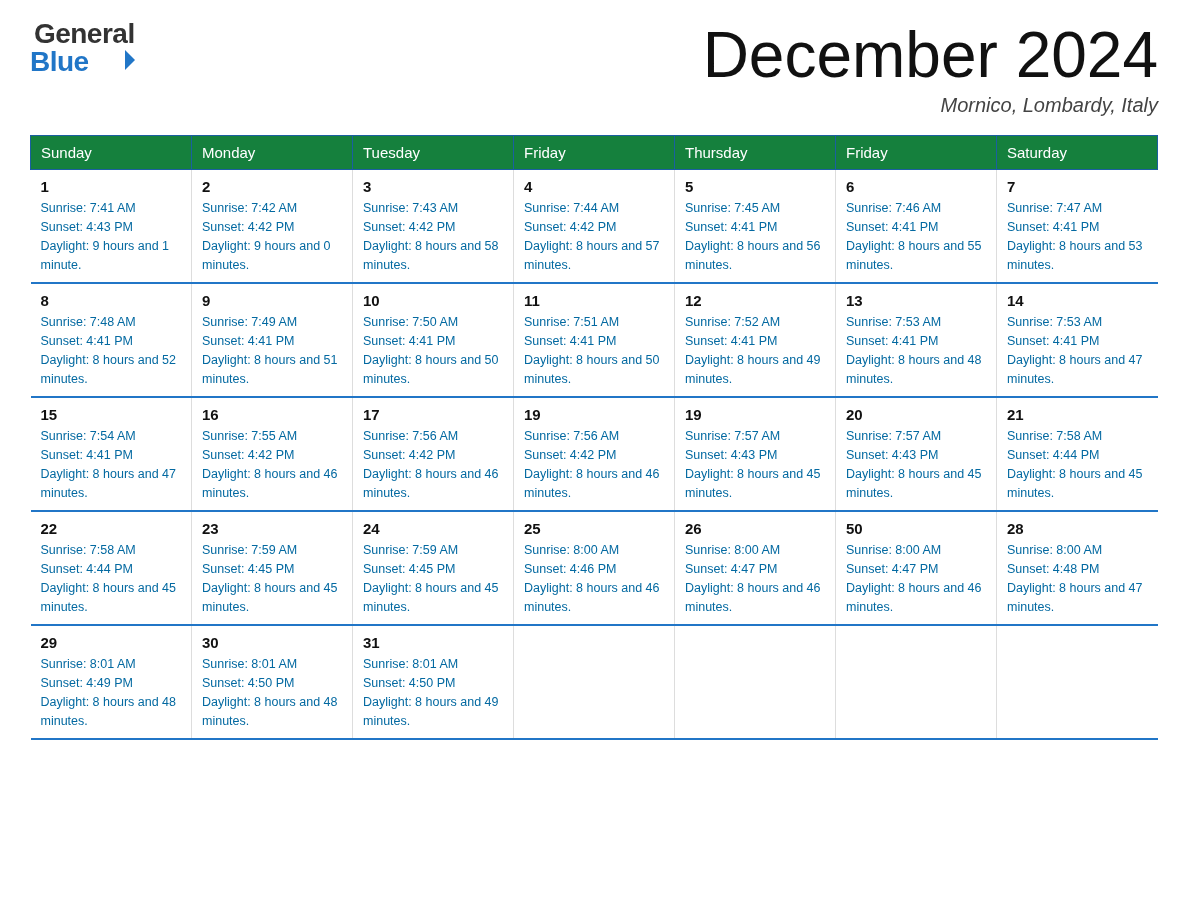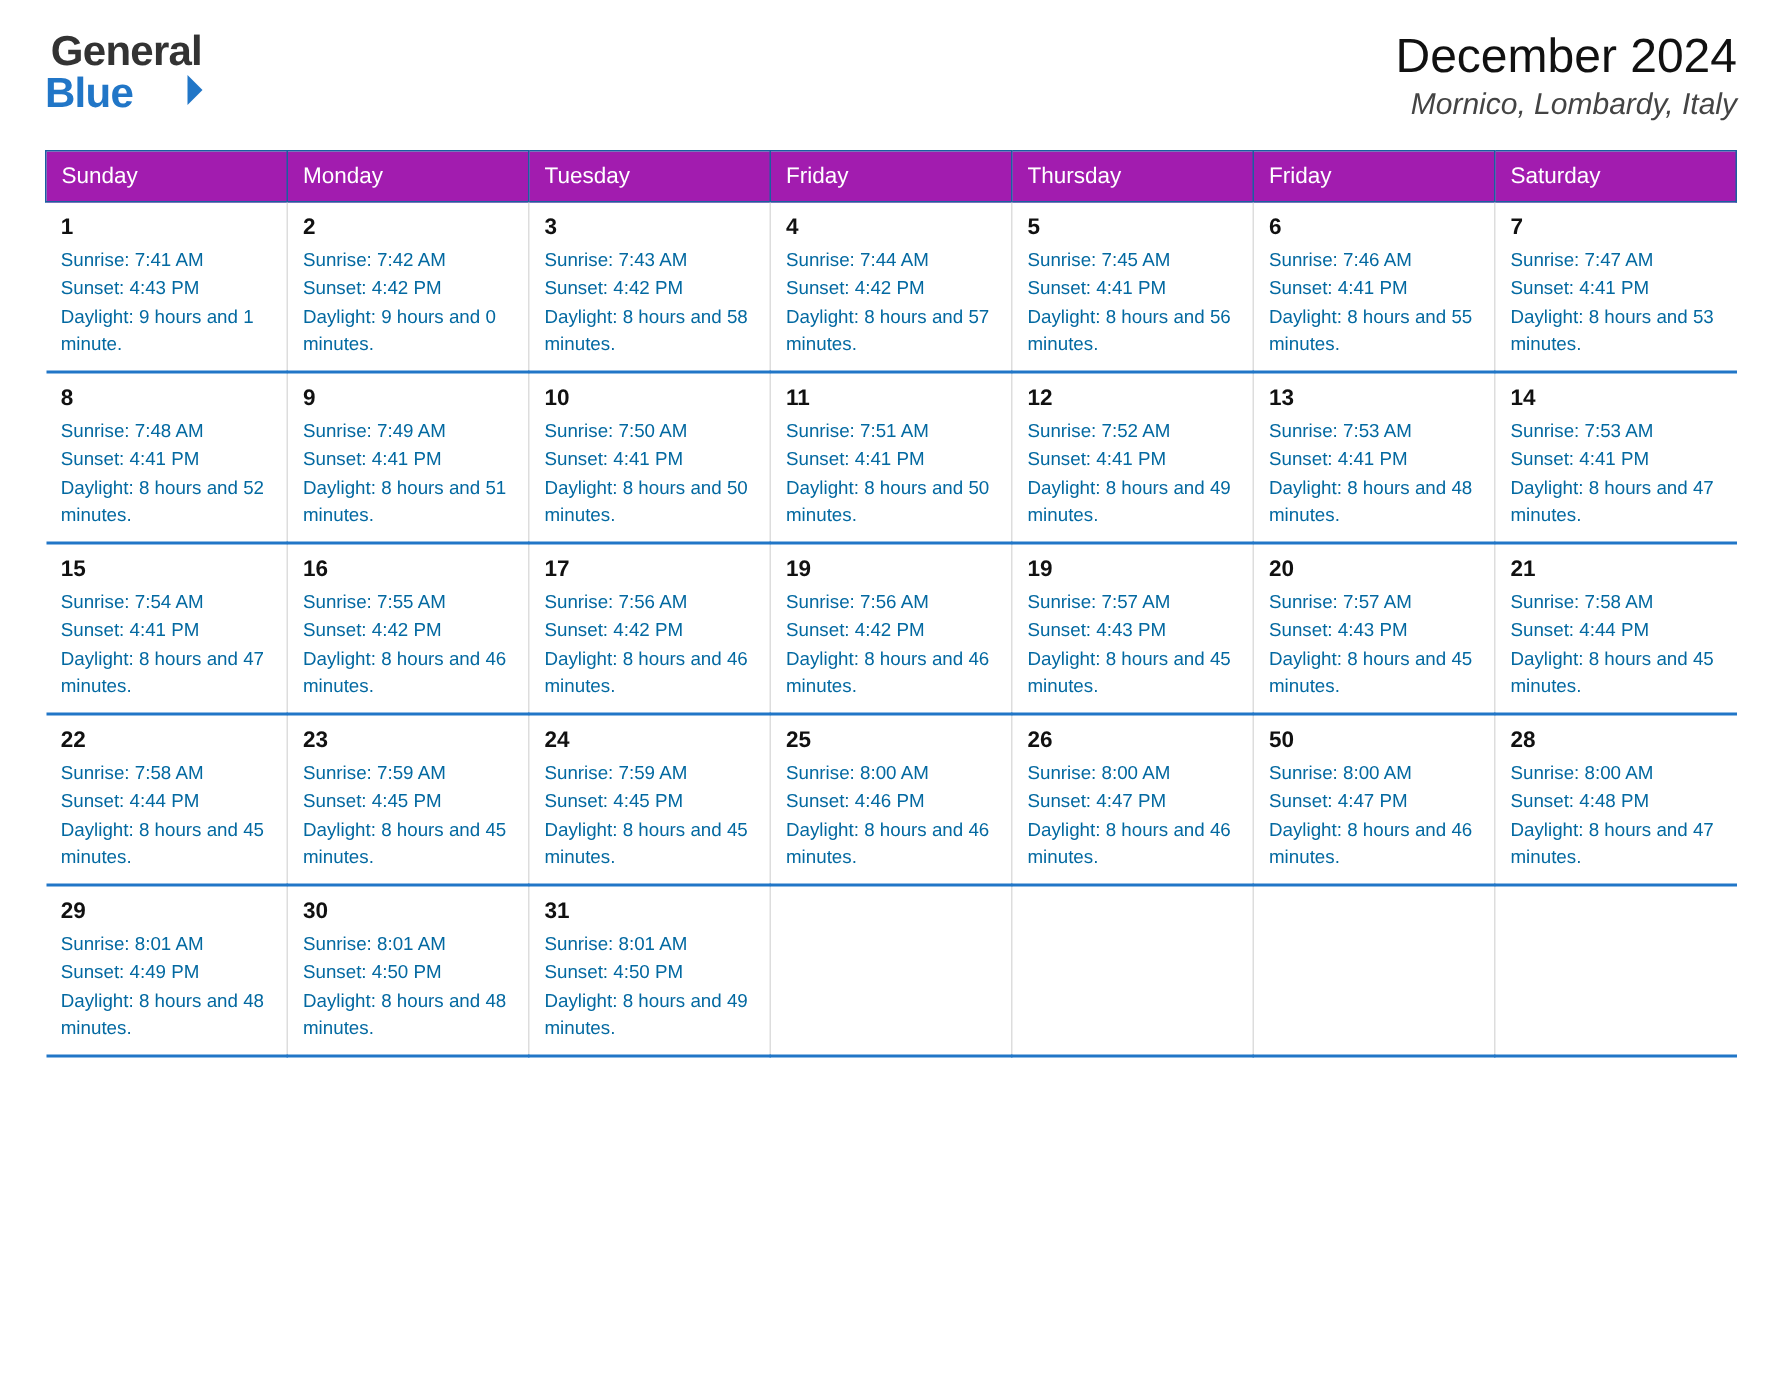--- a/index.html
+++ b/index.html
@@ -45,38 +45,38 @@
       border-top: 10px solid transparent;
       border-bottom: 10px solid transparent;
       margin-left: 4px;
       position: relative;
       top: -2px;
     }
     .title-block {
       text-align: right;
     }
     .month-year {
-      font-size: 32px;
+      font-size: 64px;
       font-weight: 300;
       color: #111;
       line-height: 1.1;
     }
     .location {
       font-size: 20px;
       color: #444;
       margin-top: 4px;
       font-style: italic;
     }
     table {
       width: 100%;
       border-collapse: collapse;
       font-size: 13.5px;
     }
     thead tr th {
-      background-color: #a21caf;
+      background-color: #15803d;
       color: #fff;
       padding: 8px 10px;
       text-align: left;
       font-weight: normal;
       font-size: 15px;
       border: 1px solid #1a5fa0;
     }
     tbody tr {
       border-bottom: 2px solid #2176c7;
     }

